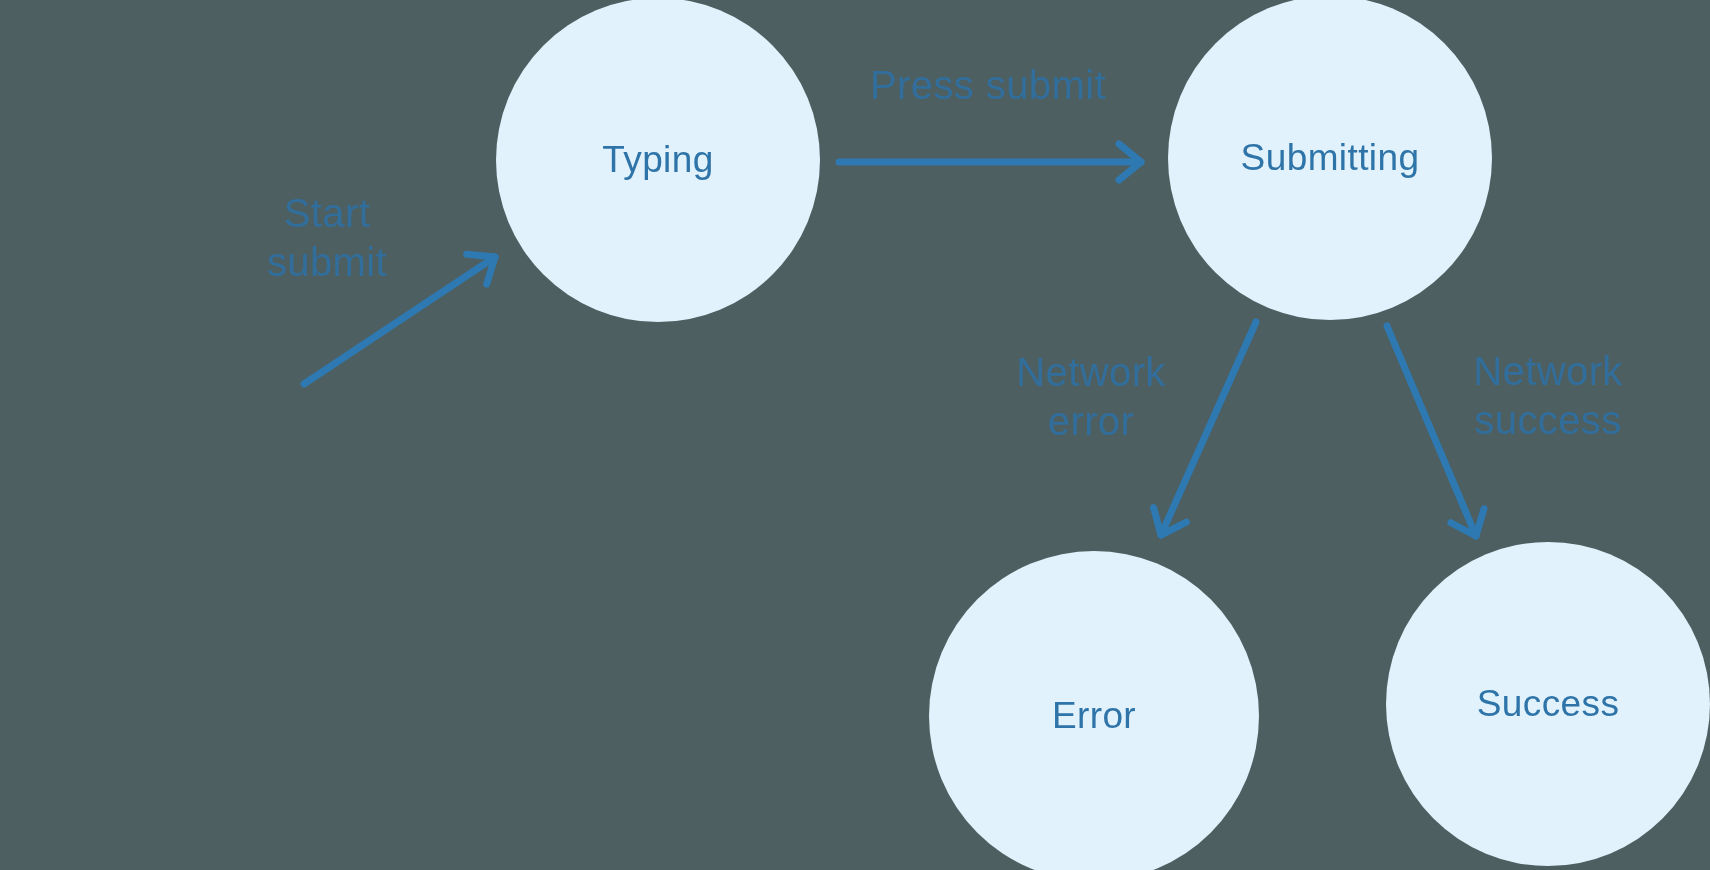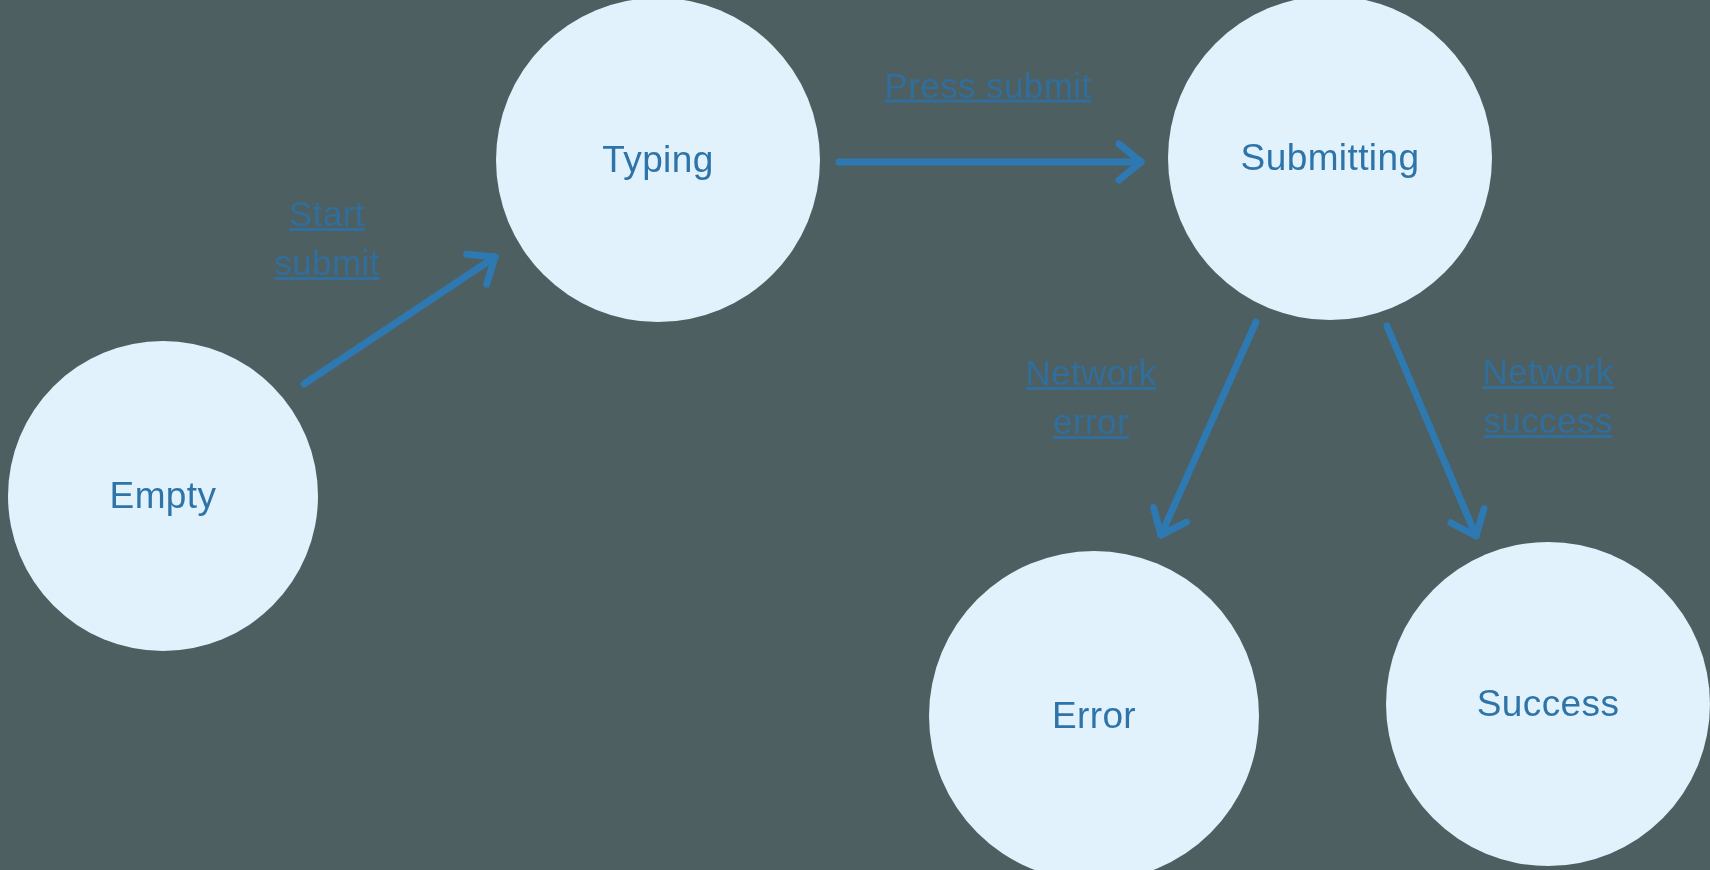--- a/index.html
+++ b/index.html
@@ -51,26 +51,25 @@
   .node-label {
     color: var(--node-text);
     font-size: 37px;
     letter-spacing: 0.4px;
     text-align: center;
   }
   .edge-label {
     position: absolute;
     transform: translate(-50%, -50%);
     color: var(--edge-label);
-    font-size: 35px;
+    font-size: 40px;
     line-height: 49px;
     letter-spacing: 0.4px;
     text-align: center;
     white-space: pre-line;
-    text-decoration: underline;
   }
   
   .node-empty      { left: 8px;    top: 341px;  width: 310px; height: 310px; }
   .node-typing     { left: 496px;  top: -2px;   width: 324px; height: 324px; }
   .node-submitting { left: 1168px; top: -4px;   width: 324px; height: 324px; }
   .node-error      { left: 929px;  top: 551px;  width: 330px; height: 330px; }
   .node-success    { left: 1386px; top: 542px;  width: 324px; height: 324px; }
   
   .edge-label-start-typing    { left: 327px;  top: 238px; }
   .edge-label-press-submit    { left: 988px;  top: 85px;  }
@@ -96,23 +95,20 @@
       <line class="edge-line" x1="839" y1="162" x2="1141" y2="162" marker-end="url(#arrowhead)"></line>
     </g>
     <g>
       <line class="edge-line" x1="1256" y1="322" x2="1161" y2="535" marker-end="url(#arrowhead)"></line>
     </g>
     <g>
       <line class="edge-line" x1="1387" y1="326" x2="1476" y2="536" marker-end="url(#arrowhead)"></line>
     </g>
   </svg>
 
-  <div class="node node-empty">
-    <span class="node-label">Empty</span>
-  </div>
 
   <div class="node node-typing">
     <span class="node-label">Typing</span>
   </div>
 
   <div class="node node-submitting">
     <span class="node-label">Submitting</span>
   </div>
 
   <div class="node node-error">

